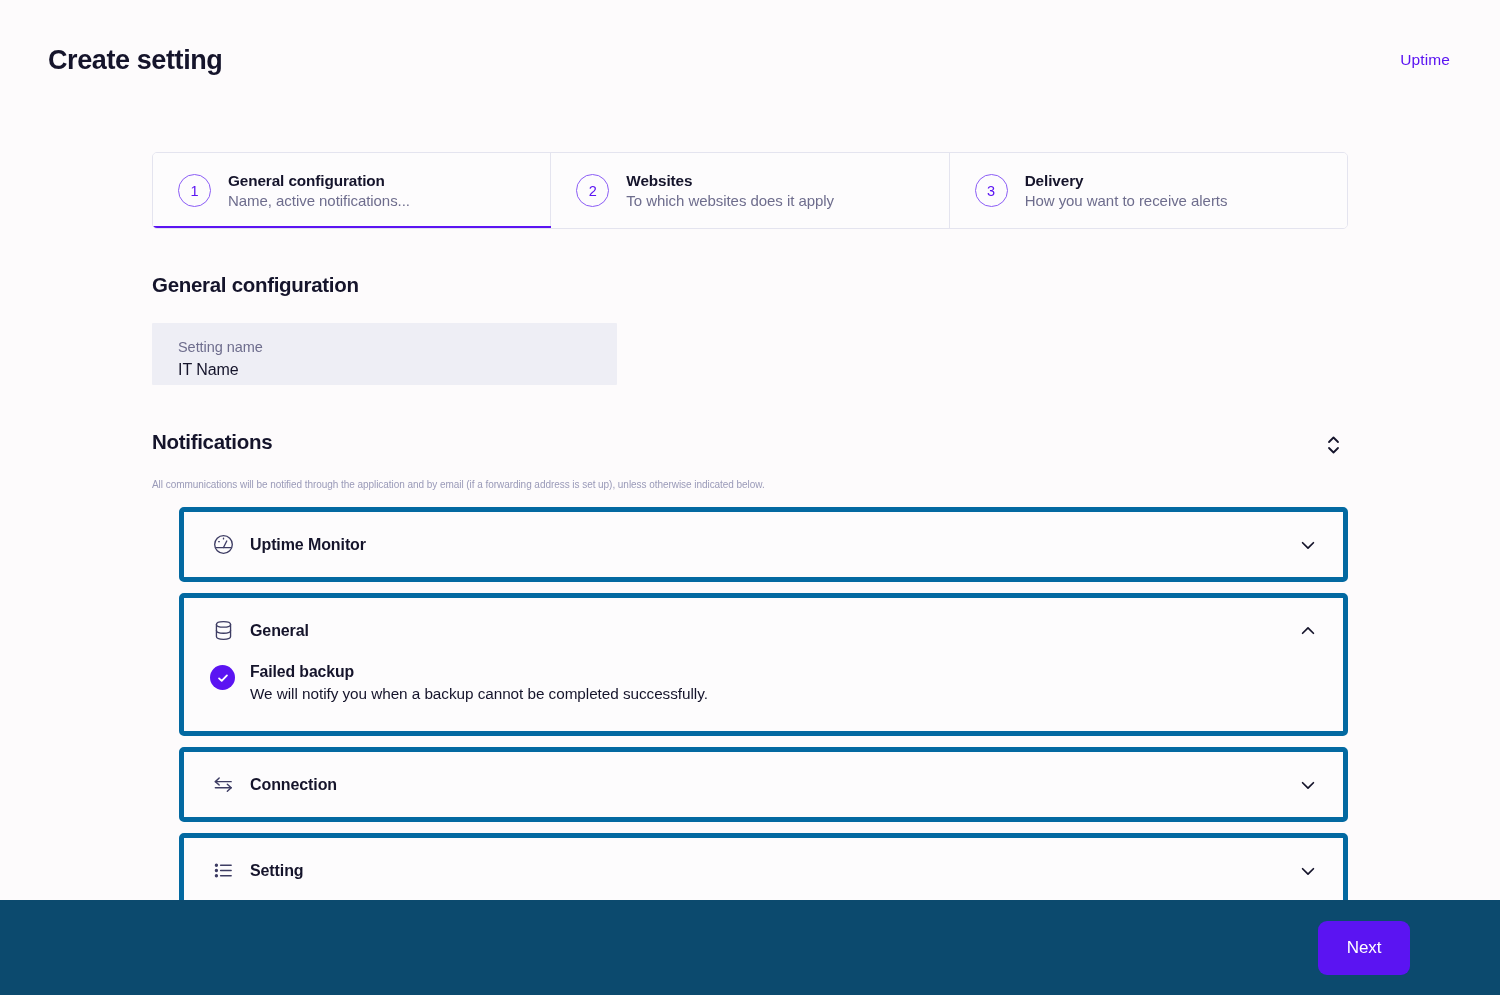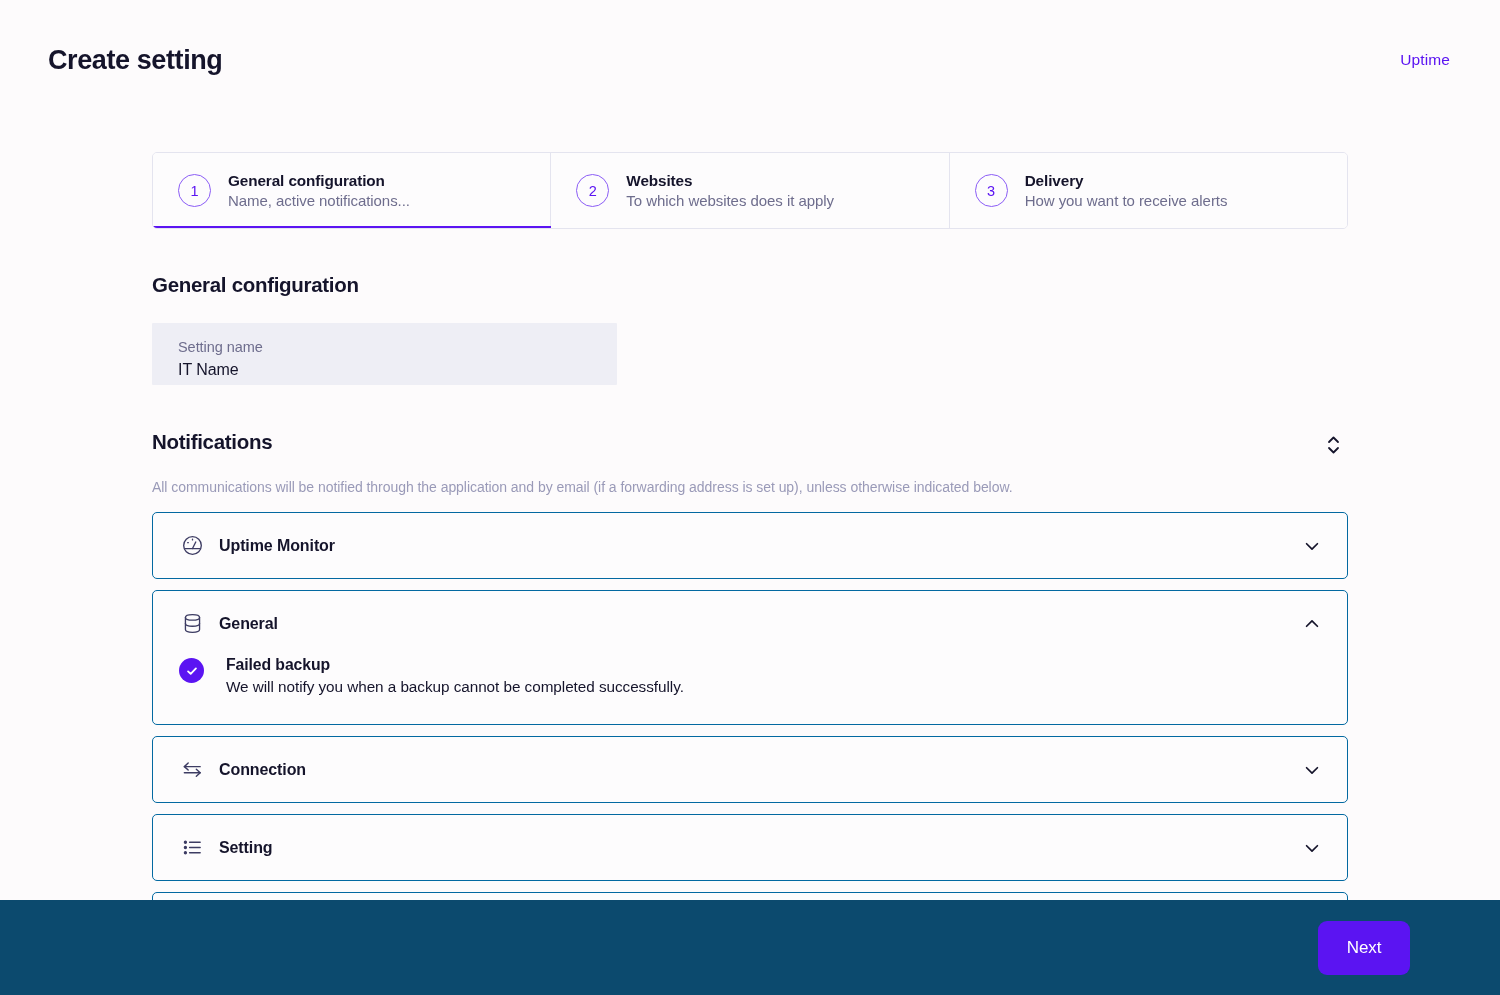--- a/index.html
+++ b/index.html
@@ -170,32 +170,33 @@
     color: #15142b;
     letter-spacing: -0.3px;
   }
   .expand-all {
     width: 30px; height: 30px;
     display: flex; align-items: center; justify-content: center;
     cursor: pointer;
   }
   .notif-desc {
     margin-top: 19px;
-    font-size: 14px;
+    font-size: 10px;
     color: #9a9ab8;
     letter-spacing: -0.05px;
   }
 
   
   .accordion { margin-top: 17px; display: flex; flex-direction: column; gap: 11px; }
 
   .acc-card {
-    border: 1px solid #0369a1;
+    border: 5px solid #0369a1;
     border-radius: 5px;
     background: #fdfcfd;
+    margin-left: 27px;
   }
 
   .acc-header {
     display: flex;
     align-items: center;
     height: 65px;
     padding: 0 22px 0 26px;
     cursor: pointer;
     gap: 14px;
   }
@@ -221,21 +222,21 @@
     color: #15142b;
     cursor: pointer;
   }
 
   .acc-body {
     padding: 0 26px 28px 26px;
   }
 
   .opt-row {
     display: flex;
-    gap: 22px;
+    gap: 15px;
     align-items: flex-start;
   }
 
   .checkbox {
     width: 25px; height: 25px;
     min-width: 25px;
     border-radius: 50%;
     background: #5b14f2;
     display: flex;
     align-items: center;

